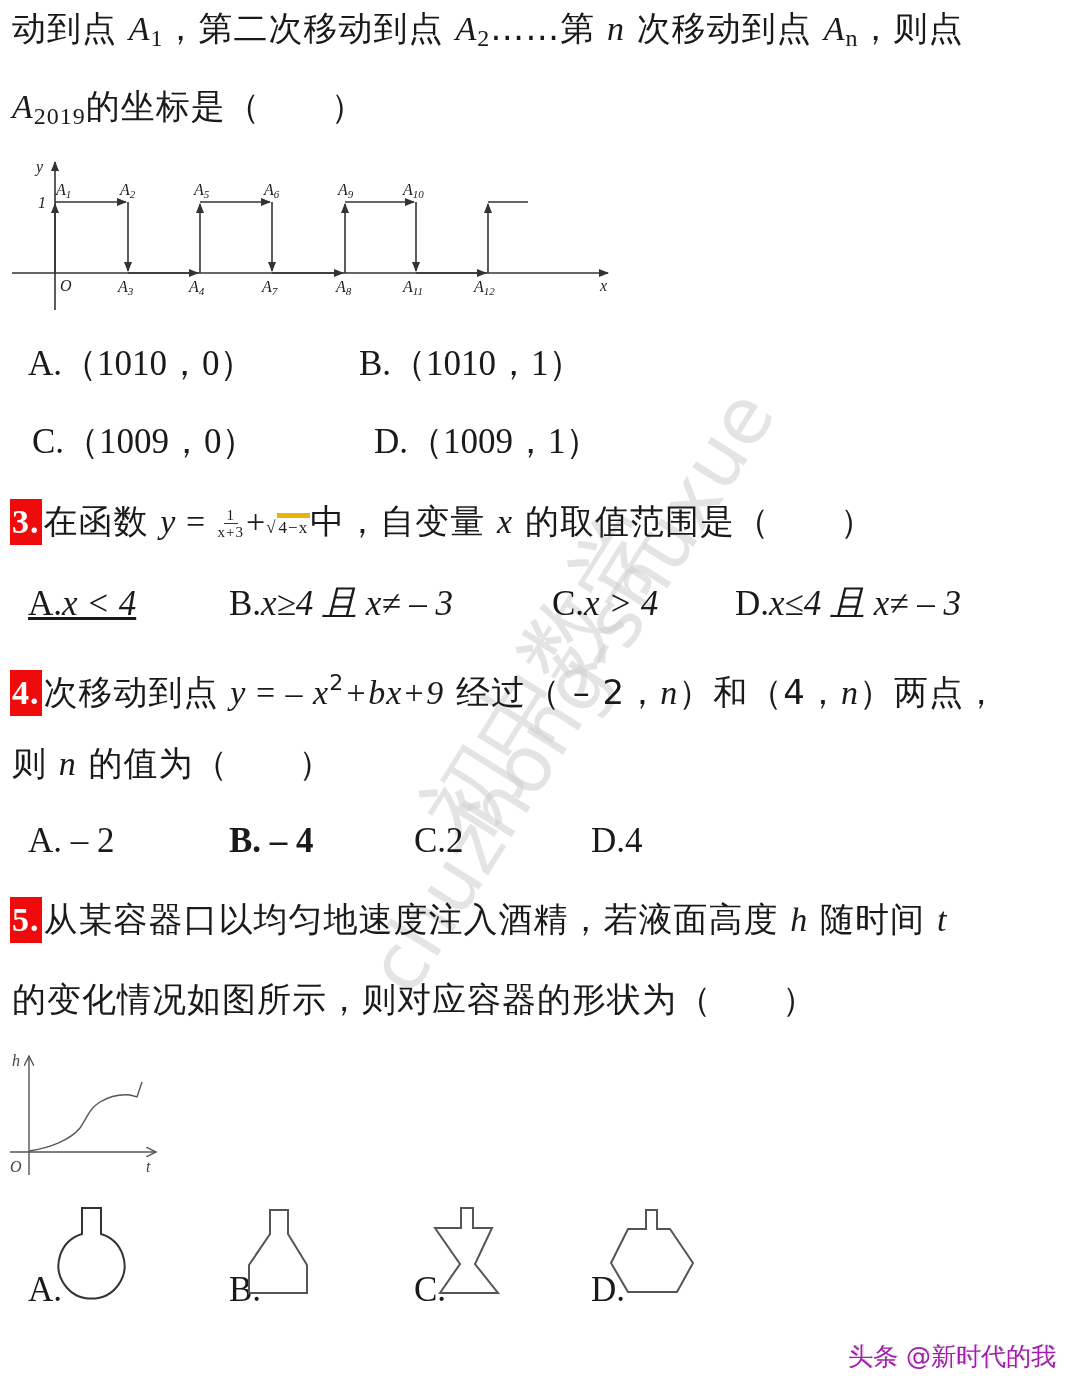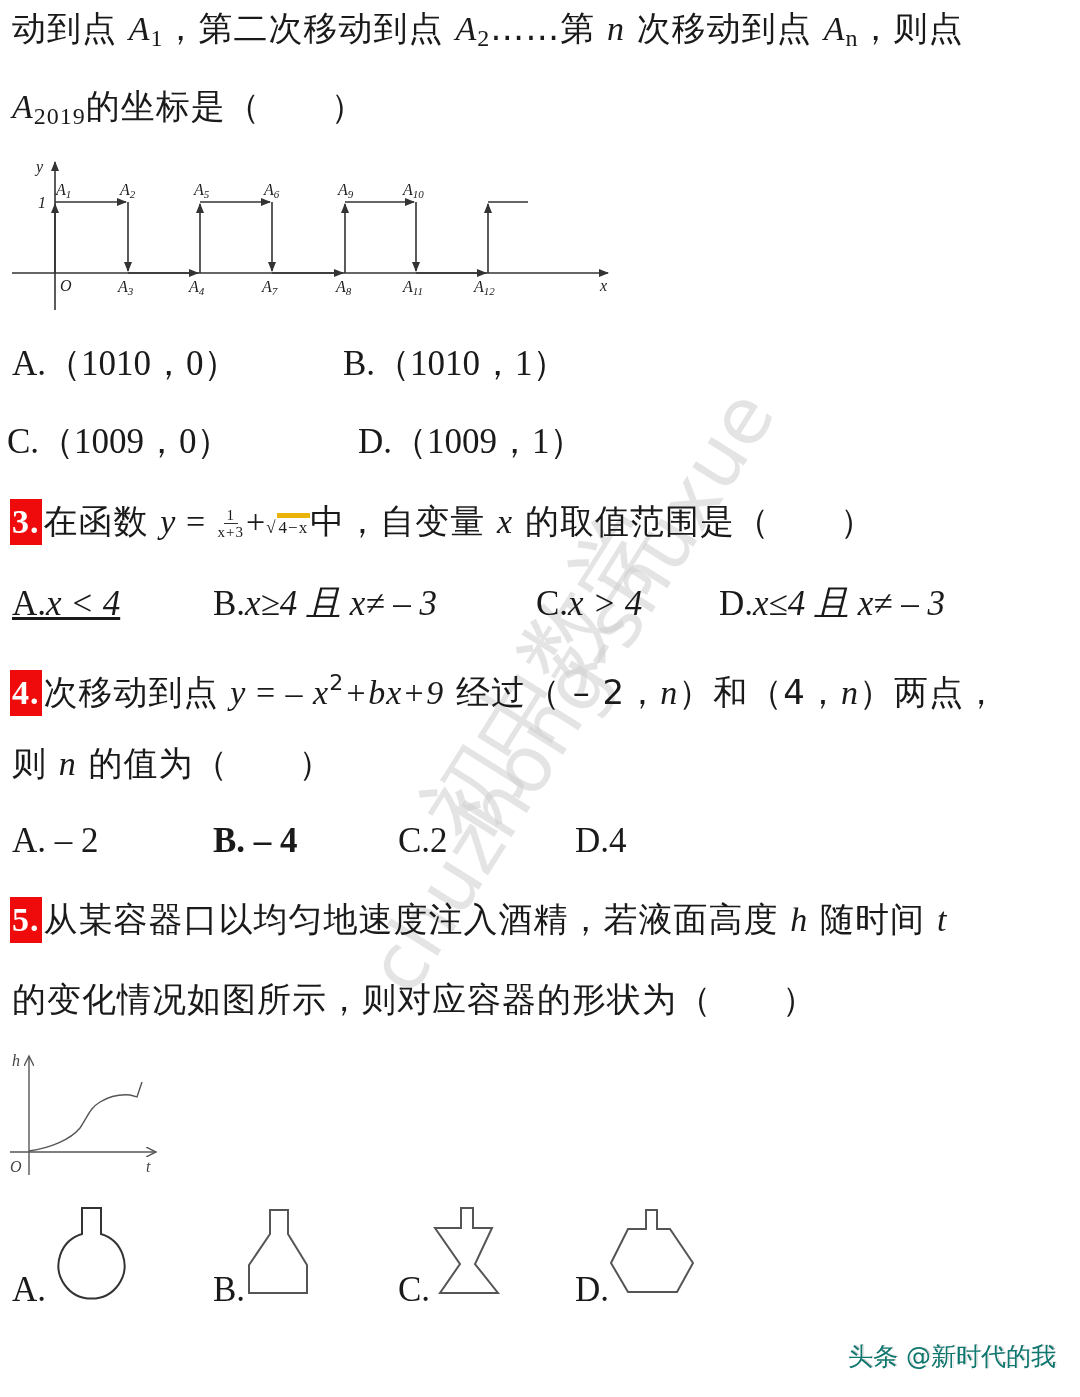--- a/index.html
+++ b/index.html
@@ -6,30 +6,30 @@
   body { width:1080px; height:1397px; position:relative; overflow:hidden;
          font-family:"DejaVu Serif","Liberation Serif",serif; color:#1a1a1a; }
   .line { position:absolute; left:12px; font-size:34px; line-height:44px; white-space:nowrap; letter-spacing:1px; }
   .cjk { font-family:"DejaVu Sans","Liberation Sans",sans-serif; }
   .math { font-family:"Liberation Serif","DejaVu Serif",serif; font-style:italic; }
   .roman { font-family:"Liberation Serif","DejaVu Serif",serif; }
   .sub { font-size:24px; font-style:normal; vertical-align:-6px; }
   .sup { font-size:22px; font-style:normal; vertical-align:14px; }
   .badge { display:inline-block; background:#ef0b0b; color:#fff; font-family:"Liberation Serif",serif;
            font-weight:bold; font-size:34px; line-height:46px; padding:0 2px; margin-right:2px; }
-  .opt { position:absolute; font-family:"Liberation Serif","DejaVu Serif",serif; font-size:35px; line-height:44px; white-space:nowrap; }
+  .opt { position:absolute; font-family:"Liberation Serif","DejaVu Serif",serif; font-size:35px; line-height:44px; white-space:nowrap;margin-left:16px; }
   .frac { display:inline-flex; flex-direction:column; align-items:center; vertical-align:middle;
           font-family:"Liberation Serif",serif; font-size:15px; line-height:16px; margin:0 2px; }
   .frac .num { border-bottom:1px solid #333; padding:0 3px; }
   .sqrt { font-family:"Liberation Serif",serif; font-size:17px; }
   .sqrt .rad { border-top:5px solid #eab308; padding:0 2px; }
   .watermark { position:absolute; color:#cfcfcf; opacity:0.55; white-space:nowrap; transform-origin:left top; pointer-events:none; }
   .wm1 { left:395px; top:800px; font-size:92px; transform:rotate(-58deg); font-family:"DejaVu Sans",sans-serif; }
   .wm2 { left:350px; top:960px; font-size:78px; transform:rotate(-58deg); font-family:"DejaVu Sans",sans-serif; }
-  .footer { position:absolute; right:24px; top:1340px; font-family:"DejaVu Sans",sans-serif; font-size:25px; color:#0f766e;
+  .footer { position:absolute; right:24px; top:1340px; font-family:"DejaVu Sans",sans-serif; font-size:25px; color:#a21caf;
             text-shadow:1px 1px 0 #fff, -1px -1px 0 #fff, 1px 0 1px #888; }
   svg text { font-family:"Liberation Serif",serif; font-style:italic; }
 </style>
 </head>
 <body>
 
 <div class="watermark wm1">初中数学</div>
 <div class="watermark wm2">chuzhong-shuxue</div>
 
 <div class="line cjk" style="top:6px;">
@@ -80,21 +80,21 @@
     <text x="189" y="142">A<tspan font-size="11" dy="3">4</tspan></text>
     <text x="262" y="142">A<tspan font-size="11" dy="3">7</tspan></text>
     <text x="336" y="142">A<tspan font-size="11" dy="3">8</tspan></text>
     <text x="403" y="142">A<tspan font-size="11" dy="3">11</tspan></text>
     <text x="474" y="142">A<tspan font-size="11" dy="3">12</tspan></text>
   </g>
 </svg>
 
 <div class="opt" style="left:12px;top:342px;"><span>A.</span><span>（1010，0）</span></div>
 <div class="opt" style="left:343px;top:342px;"><span>B.</span><span>（1010，1）</span></div>
-<div class="opt" style="left:7px;top:420px;"><span>C.</span><span>（1009，0）</span></div>
+<div class="opt" style="left:16px;top:420px;"><span>C.</span><span>（1009，0）</span></div>
 <div class="opt" style="left:358px;top:420px;"><span>D.</span><span>（1009，1）</span></div>
 
 <div class="line cjk" style="top:499px;left:10px;">
   <span class="badge">3.</span><span>在函数 </span><span class="math">y</span><span class="roman"> = </span><span class="frac">
       <span class="num">1</span>
       <span>x+3</span>
     </span><span class="roman">+</span><span class="sqrt"><span>√</span><span class="rad">4−x</span></span><span>中，自变量 </span><span class="math">x</span><span> 的取值范围是（　　）</span>
 </div>
 <div class="opt" style="left:12px;top:582px;text-decoration:underline;"><span>A.</span><span class="math">x &lt; 4</span></div>
 <div class="opt" style="left:213px;top:582px;"><span>B.</span><span class="math">x≥4 且 x≠ – 3</span></div>

